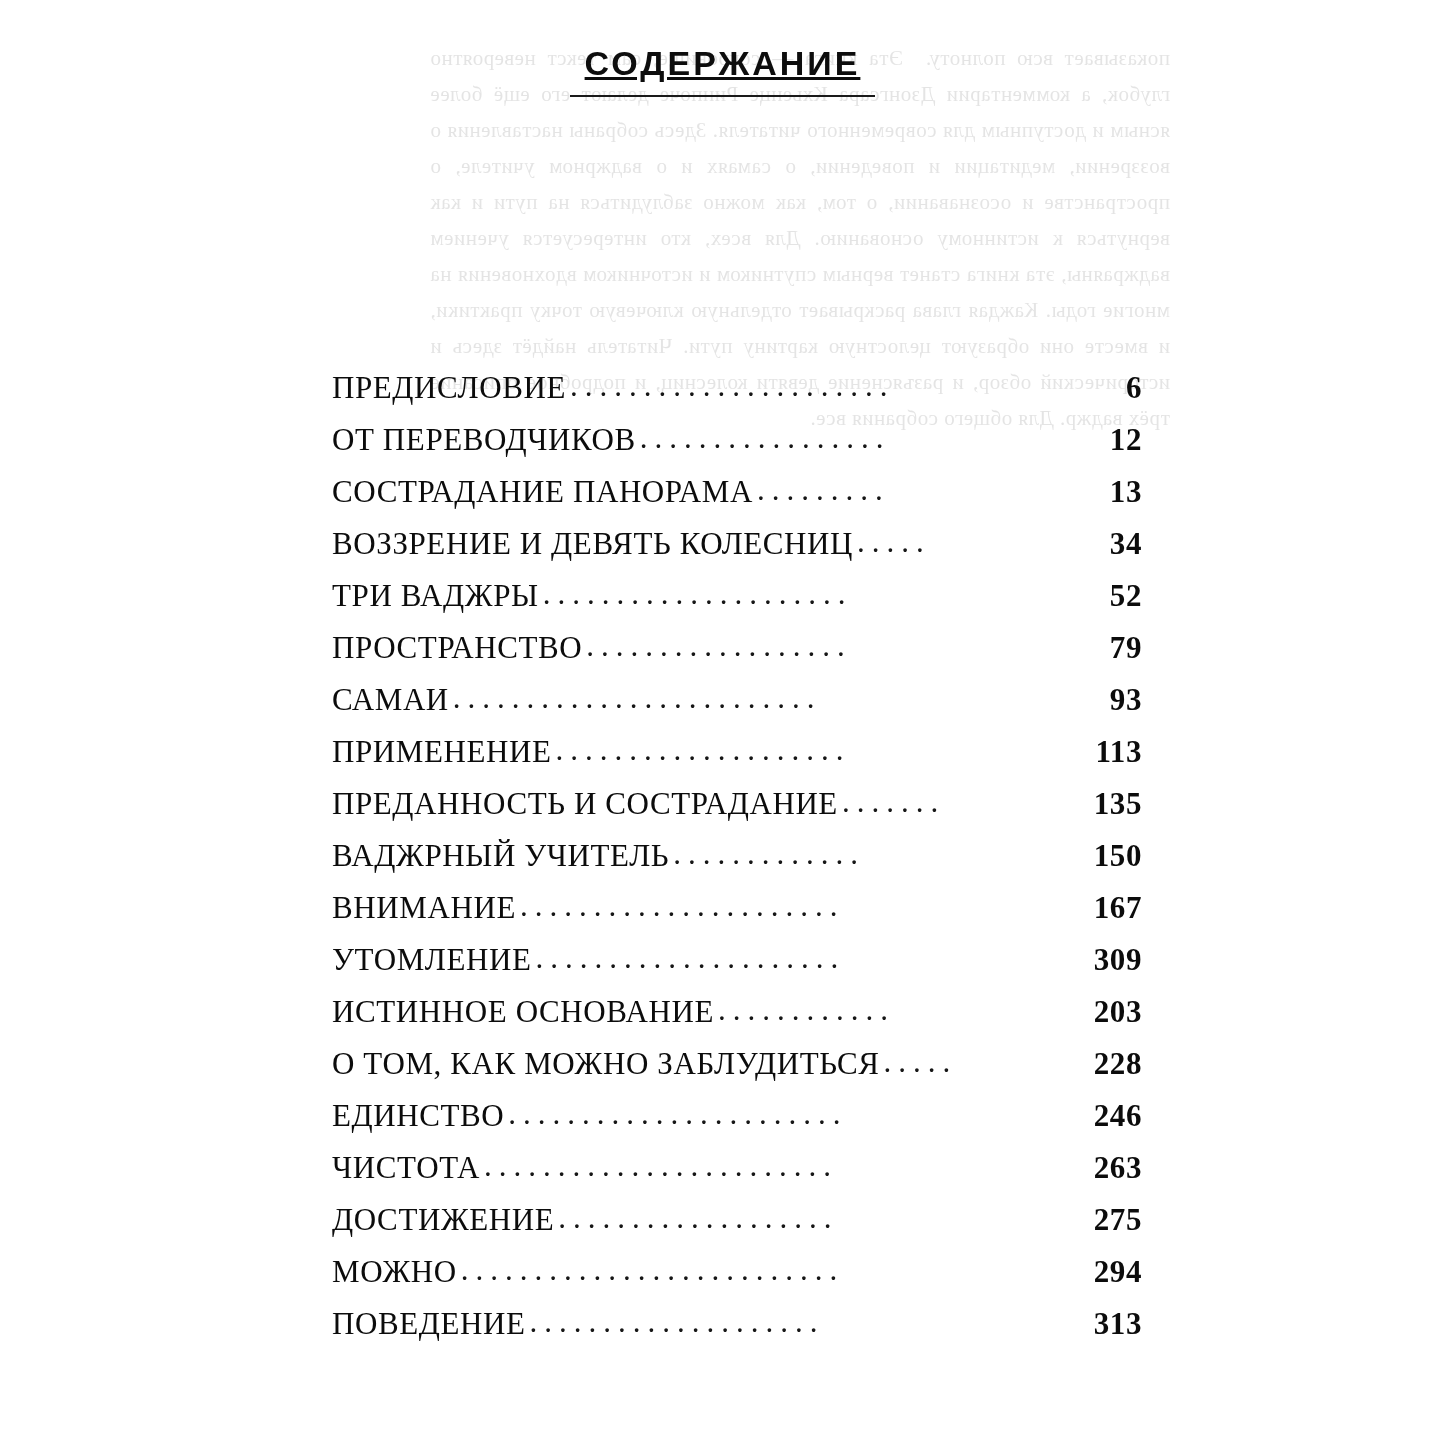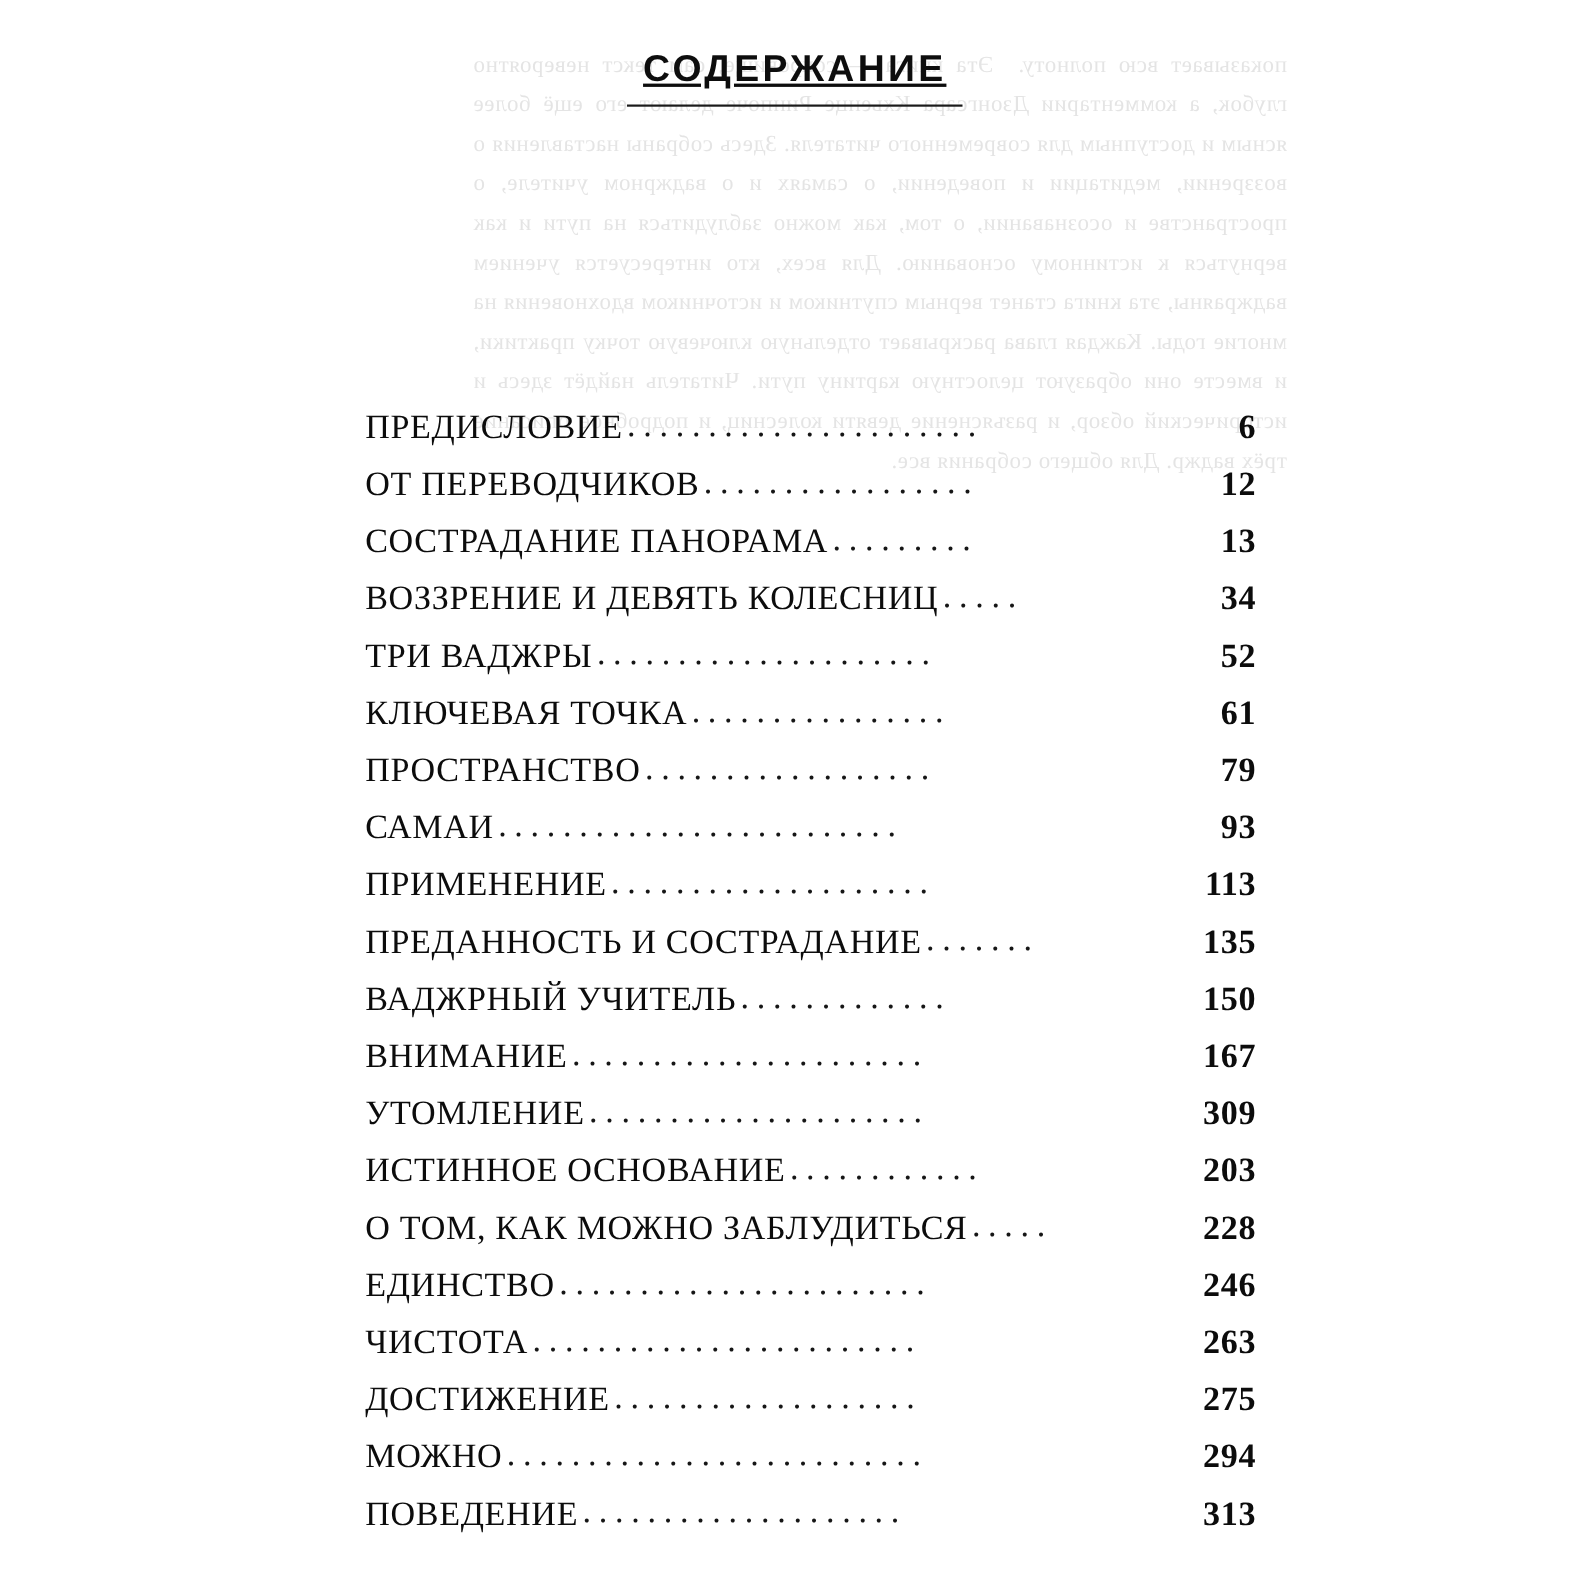--- a/index.html
+++ b/index.html
@@ -126,25 +126,20 @@
         <span class="toc-label">ВОЗЗРЕНИЕ И ДЕВЯТЬ КОЛЕСНИЦ</span>
         <span class="toc-dots">.....</span>
         <span class="toc-page">34</span>
       </div>
       <div class="toc-row">
         <span class="toc-label">ТРИ ВАДЖРЫ</span>
         <span class="toc-dots">.....................</span>
         <span class="toc-page">52</span>
       </div>
       <div class="toc-row">
-        <span class="toc-label">КЛЮЧЕВАЯ ТОЧКА</span>
-        <span class="toc-dots">................</span>
-        <span class="toc-page">61</span>
-      </div>
-      <div class="toc-row">
         <span class="toc-label">ПРОСТРАНСТВО</span>
         <span class="toc-dots">..................</span>
         <span class="toc-page">79</span>
       </div>
       <div class="toc-row">
         <span class="toc-label">САМАИ</span>
         <span class="toc-dots">.........................</span>
         <span class="toc-page">93</span>
       </div>
       <div class="toc-row">

